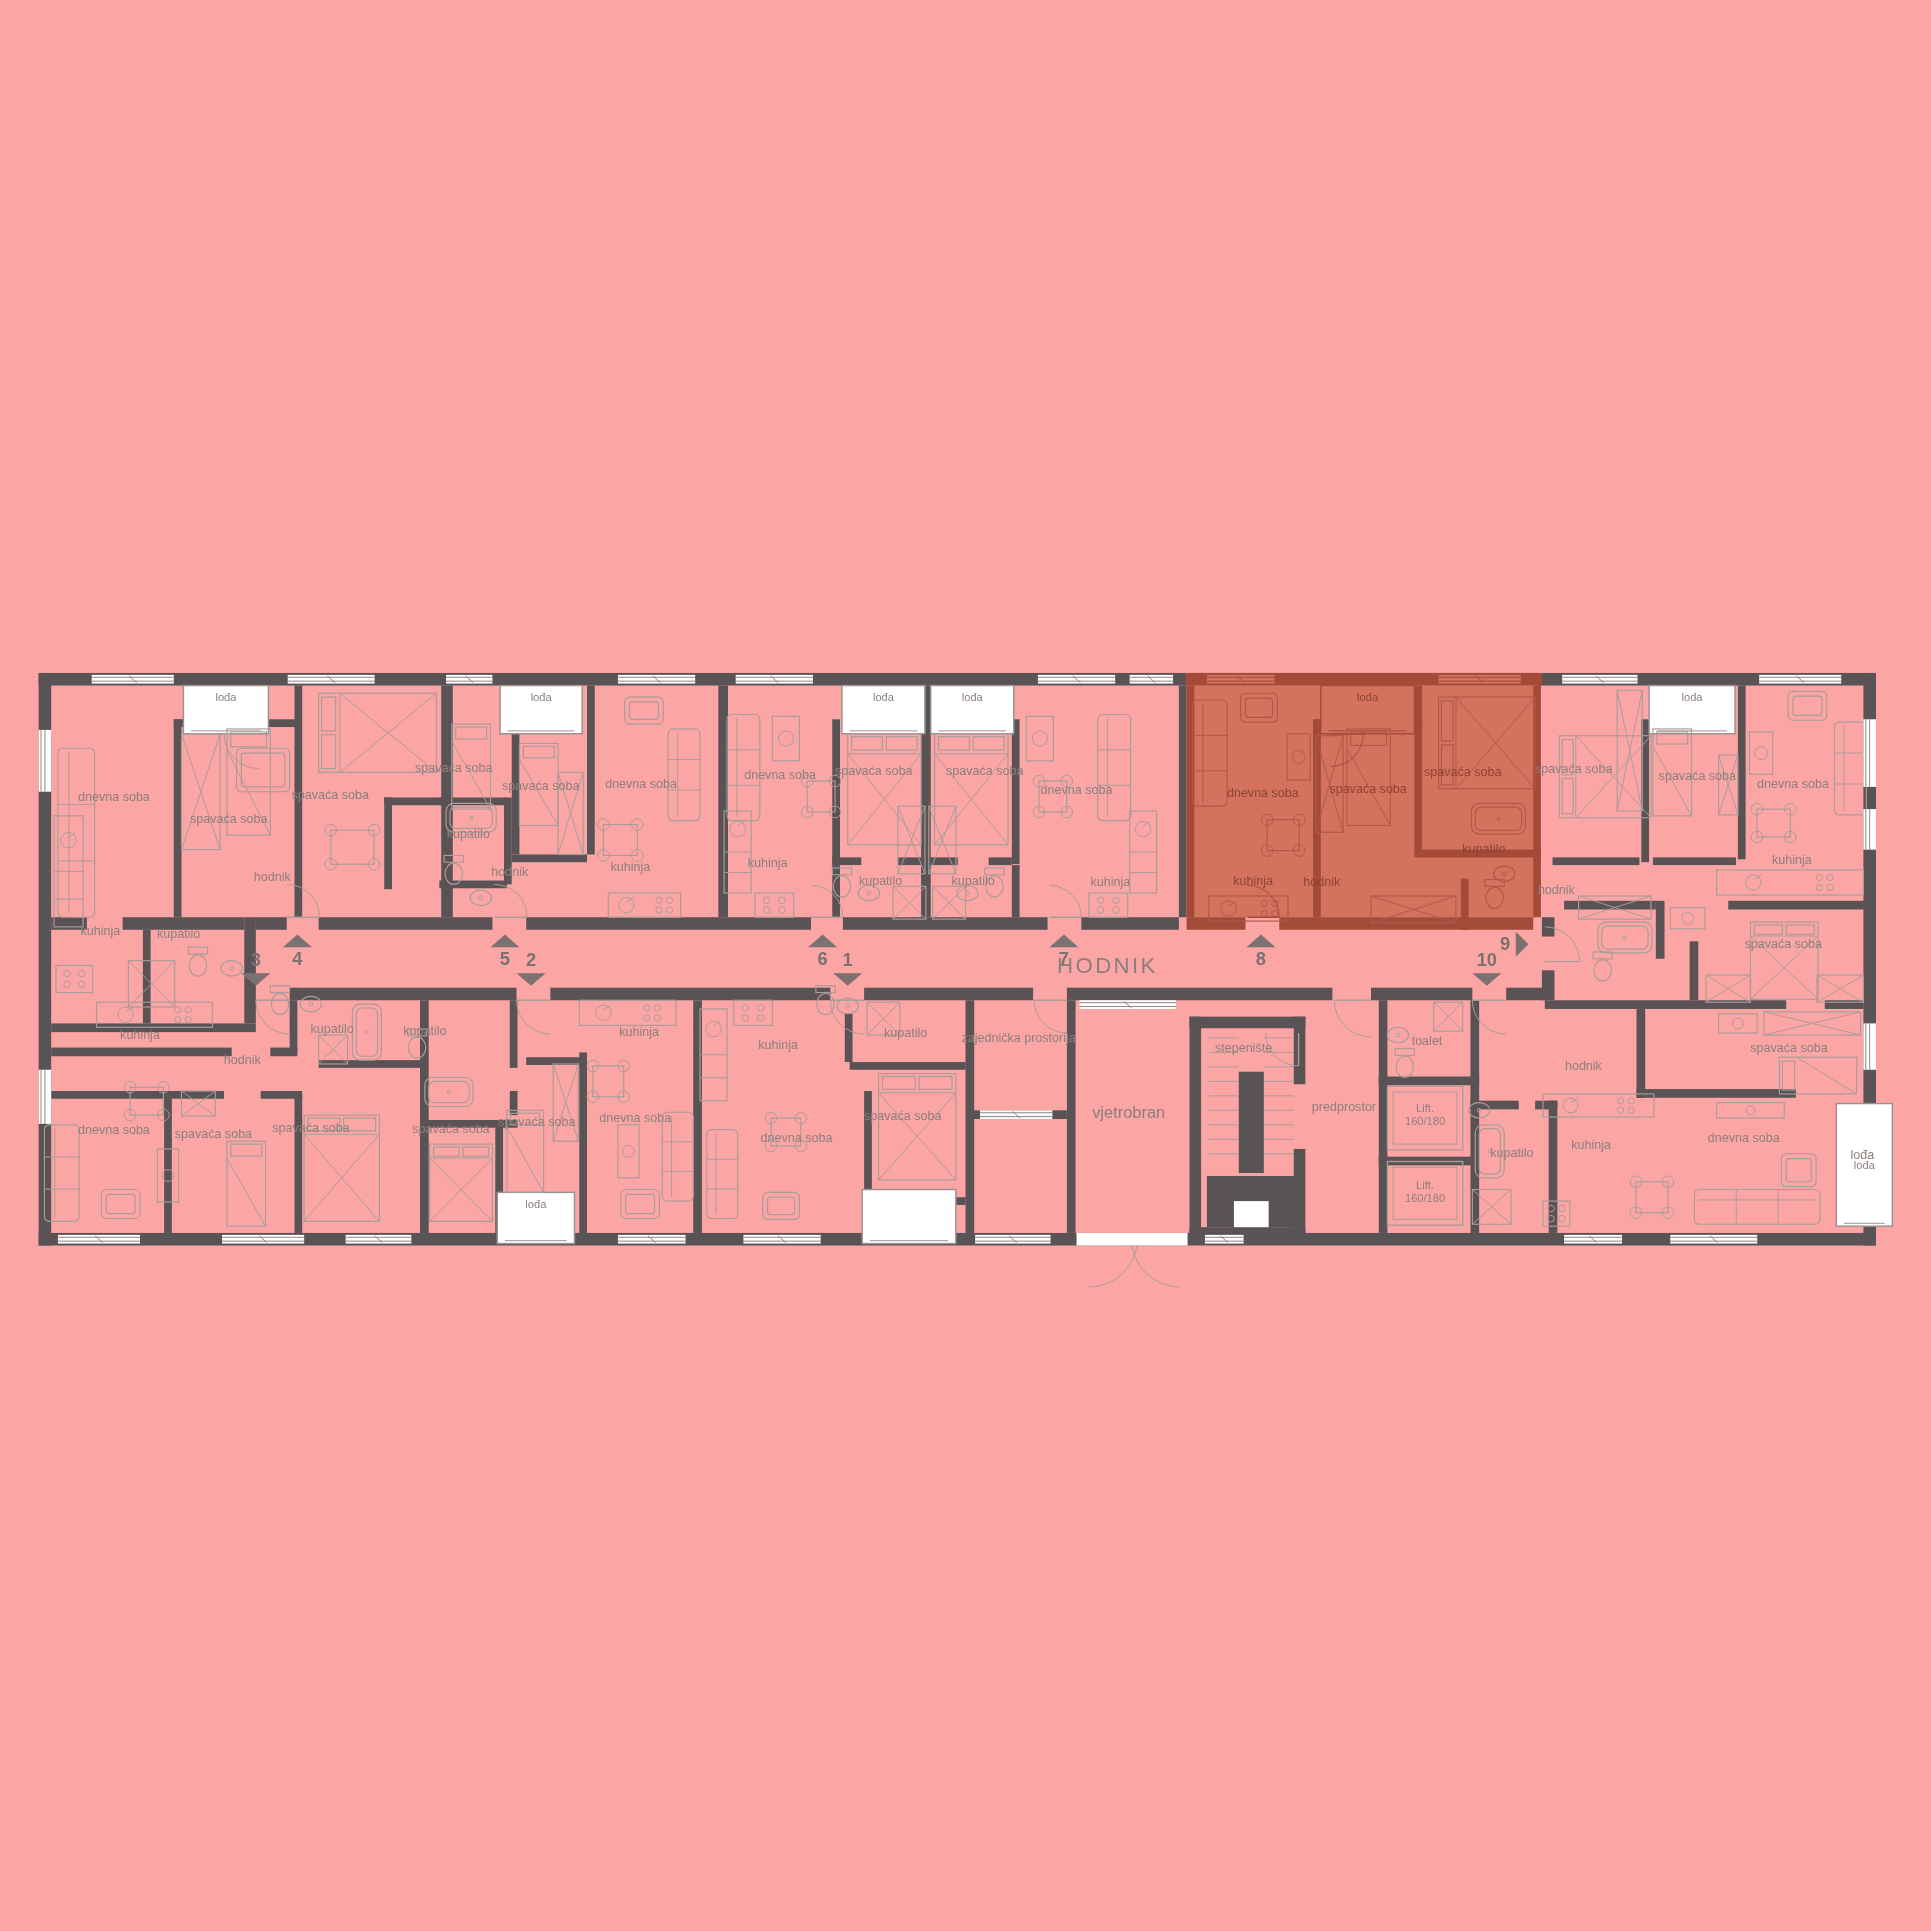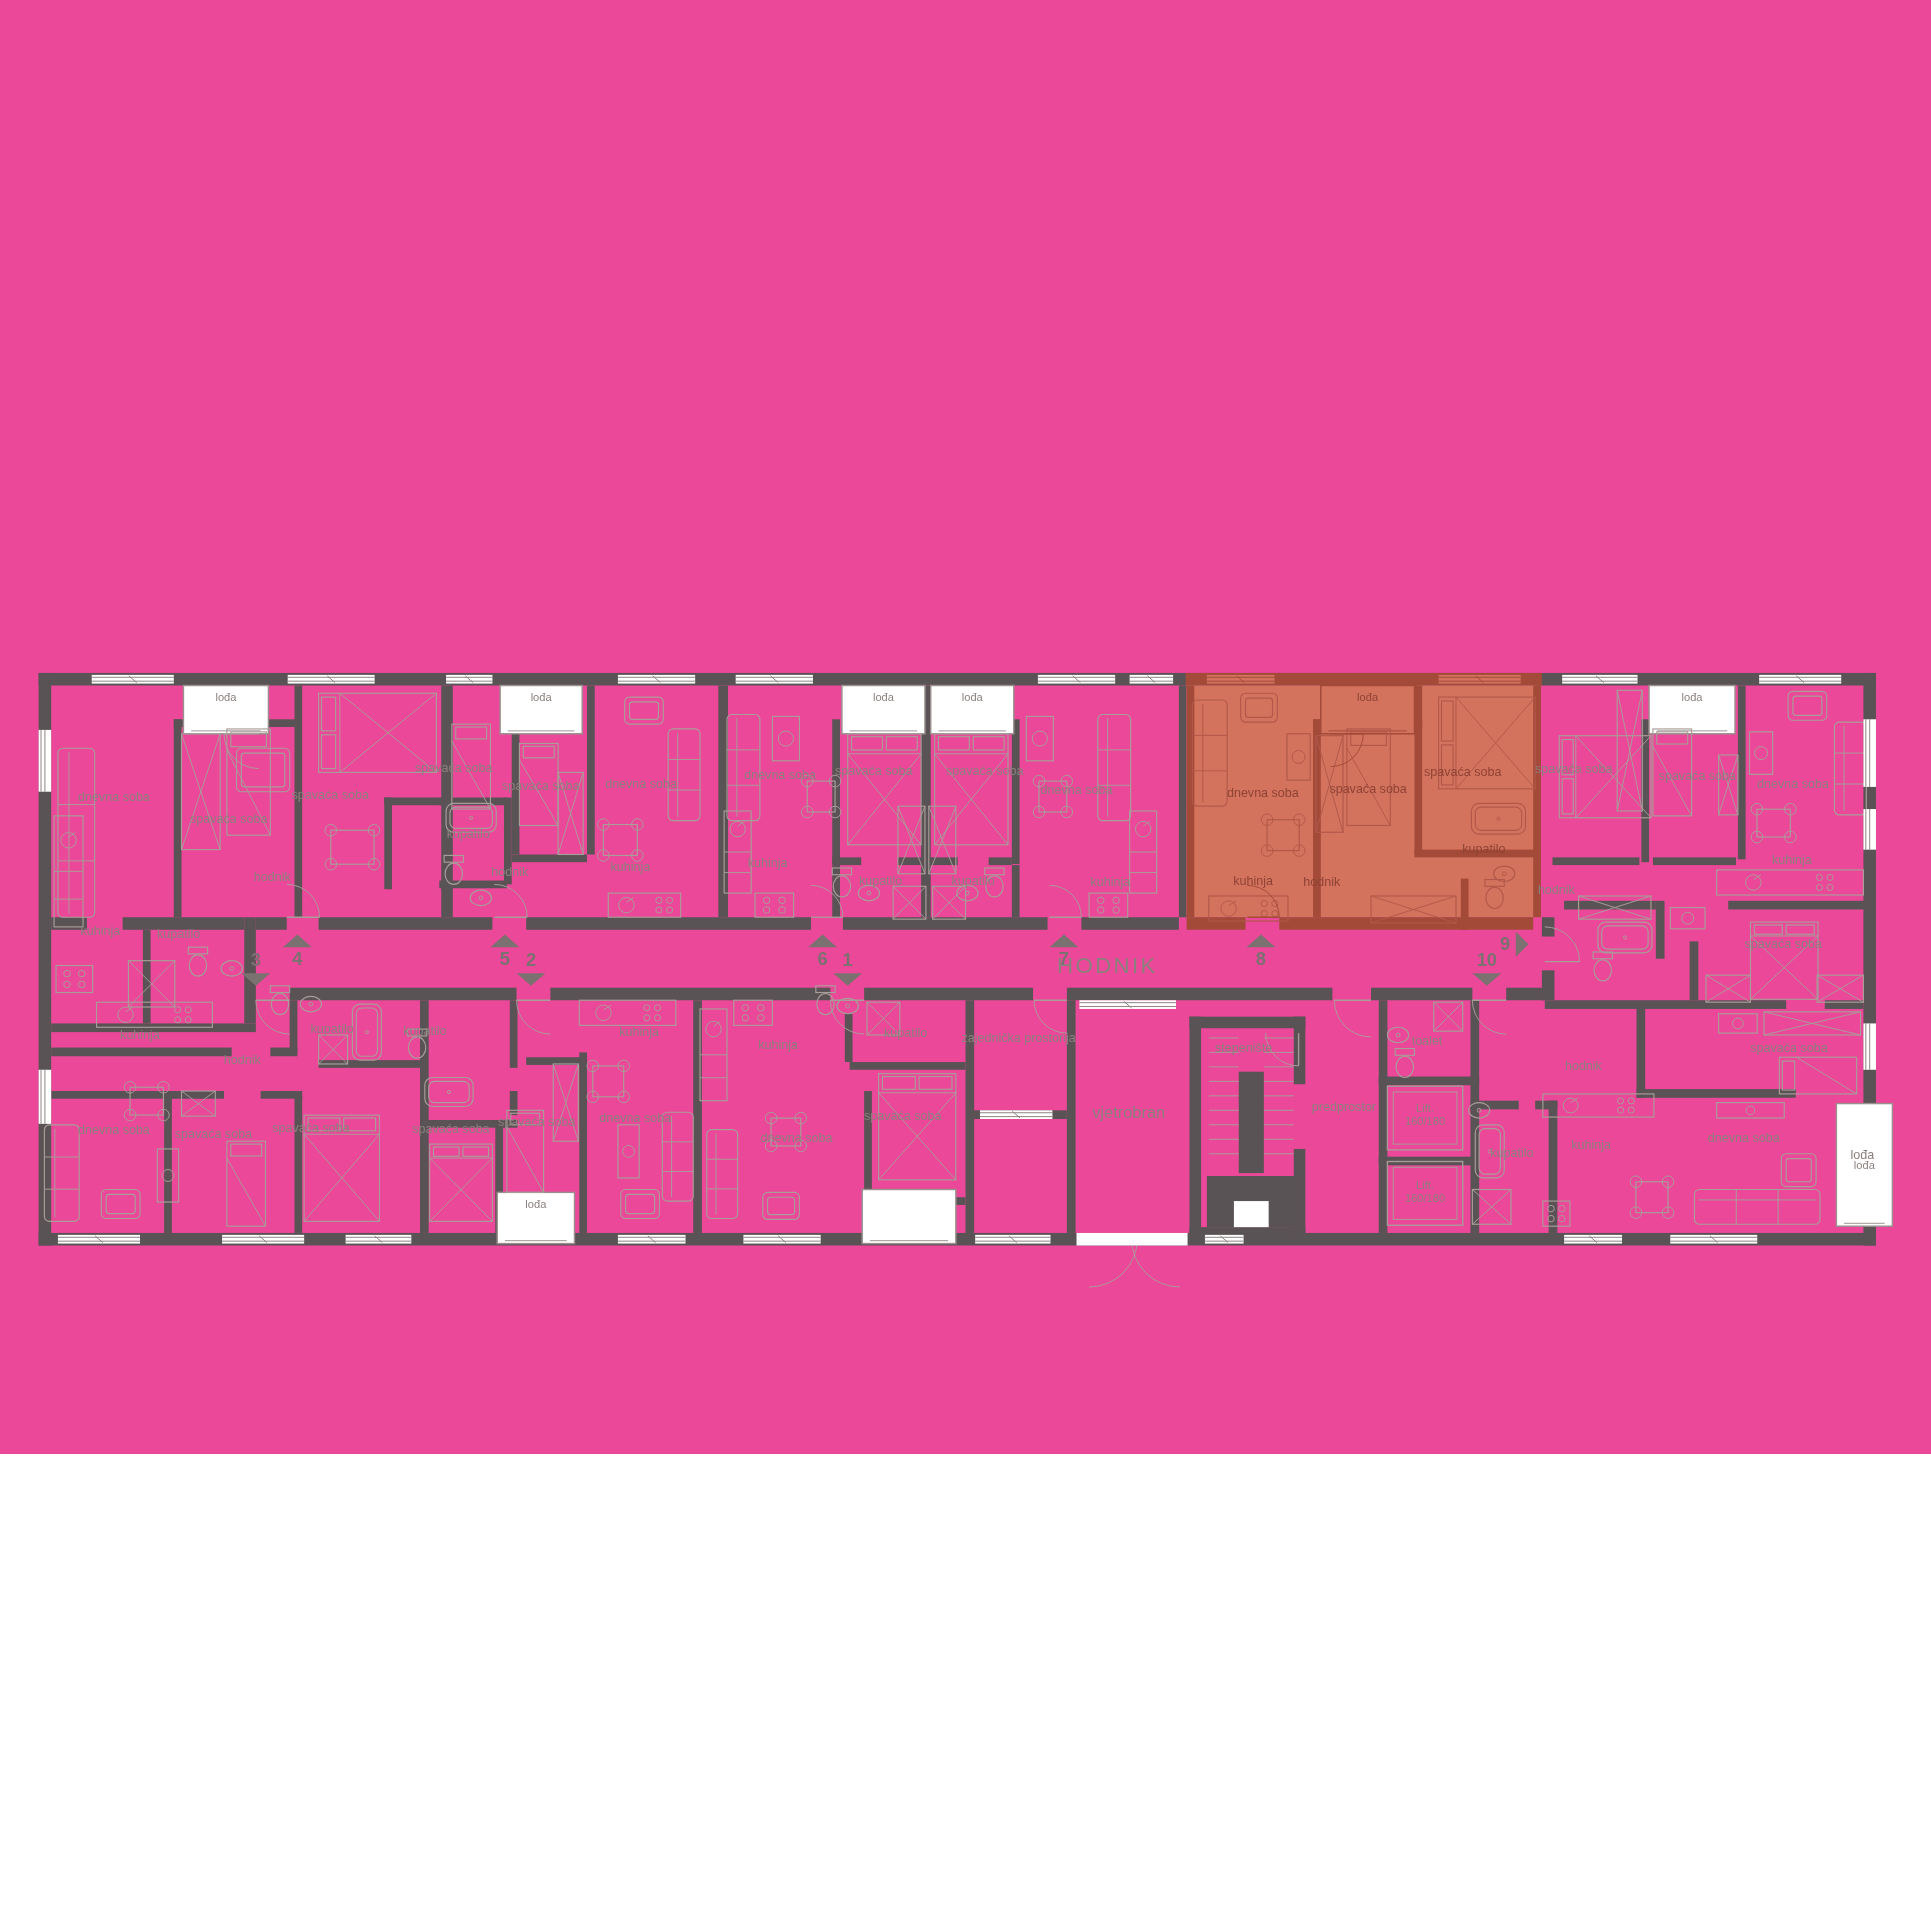--- a/index.html
+++ b/index.html
@@ -1,16 +1,16 @@
 <!DOCTYPE html>
 <html><head>
 <meta charset="utf-8">
 <style>
   html,body{margin:0;padding:0;background:#ffffff;}
-  .canvas{position:relative;width:1931px;height:1454px;background:#ec4899;overflow:hidden;}
+  .canvas{position:relative;width:1931px;height:1931px;background:#fca5a5;overflow:hidden;}
   svg{position:absolute;left:0;top:0;}
   text{font-family:"Liberation Sans", sans-serif;}
 </style>
 </head>
 <body>
 
 <div class="canvas">
   <svg id="plan" viewBox="0 0 2000 2000" width="1931" height="1931">
       <g>
         <rect x="40" y="697" width="1903" height="13" fill="#5a5356"></rect>

